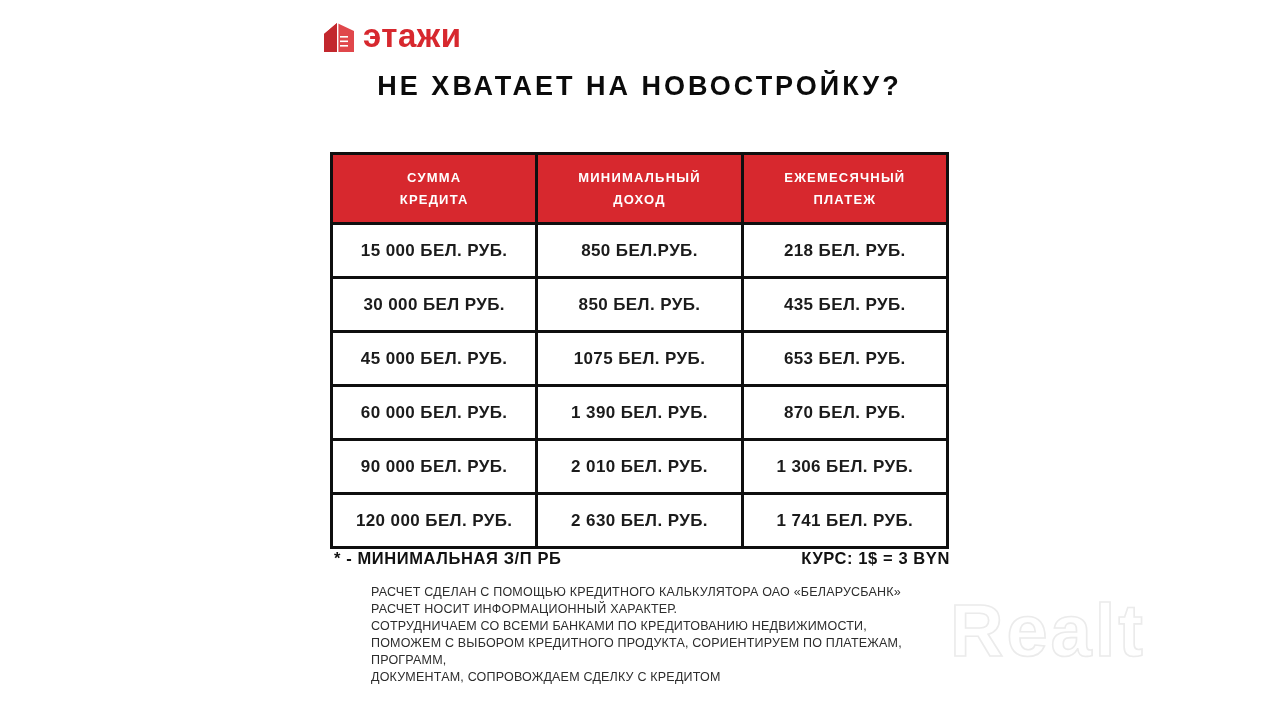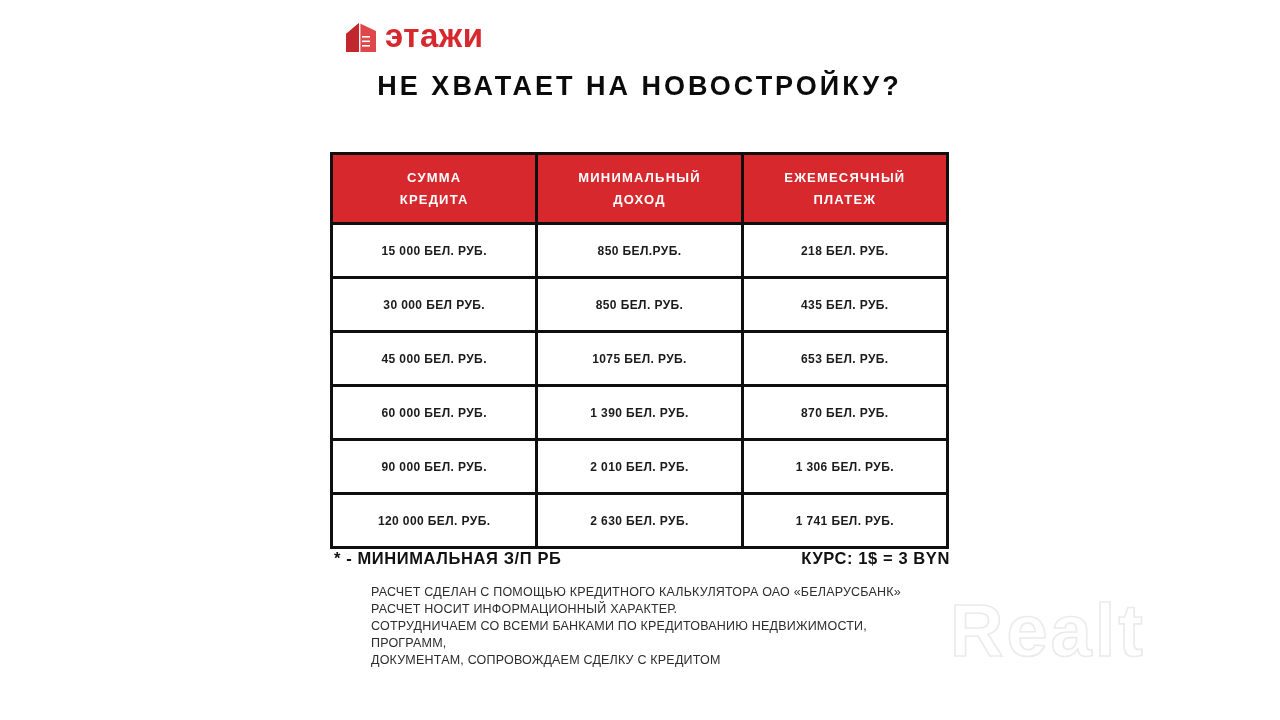--- a/index.html
+++ b/index.html
@@ -10,21 +10,21 @@
     position: relative;
     width: 1280px;
     height: 720px;
     background: #ffffff;
     overflow: hidden;
   }
 
   
   .brand {
     position: absolute;
-    left: 344px;
+    left: 322px;
     top: 19px;
     display: flex;
     align-items: center;
     gap: 7px;
   }
   .brand-word {
     color: #d7282e;
     font-size: 33px;
     font-weight: bold;
     letter-spacing: 0.5px;
@@ -67,21 +67,21 @@
     font-size: 13px;
     font-weight: bold;
     letter-spacing: 1.2px;
     line-height: 1.65;
     white-space: pre-line;
   }
   .credit-table td {
     background: #ffffff;
     color: #1b1b1b;
     height: 54px;
-    font-size: 12px;
+    font-size: 17px;
     font-weight: bold;
     letter-spacing: 0.4px;
     white-space: nowrap;
   }
 
   
   .footnote-row {
     position: absolute;
     left: 334px;
     top: 549px;
@@ -191,19 +191,20 @@
 
   <div class="footnote-row">
     <span>* - МИНИМАЛЬНАЯ З/П РБ</span>
     <span>КУРС: 1$ = 3 BYN</span>
   </div>
 
   <div class="disclaimer">
     <div>РАСЧЕТ СДЕЛАН С ПОМОЩЬЮ КРЕДИТНОГО КАЛЬКУЛЯТОРА ОАО «БЕЛАРУСБАНК»</div>
     <div>РАСЧЕТ НОСИТ ИНФОРМАЦИОННЫЙ ХАРАКТЕР.</div>
     <div>СОТРУДНИЧАЕМ СО ВСЕМИ БАНКАМИ ПО КРЕДИТОВАНИЮ НЕДВИЖИМОСТИ,</div>
+    <div>ПОМОЖЕМ С ВЫБОРОМ КРЕДИТНОГО ПРОДУКТА, СОРИЕНТИРУЕМ ПО ПЛАТЕЖАМ,</div>
     <div>ПРОГРАММ,</div>
     <div>ДОКУМЕНТАМ, СОПРОВОЖДАЕМ СДЕЛКУ С КРЕДИТОМ</div>
   </div>
 
   <div class="watermark">Realt</div>
 
 </div>
 
 </body></html>

